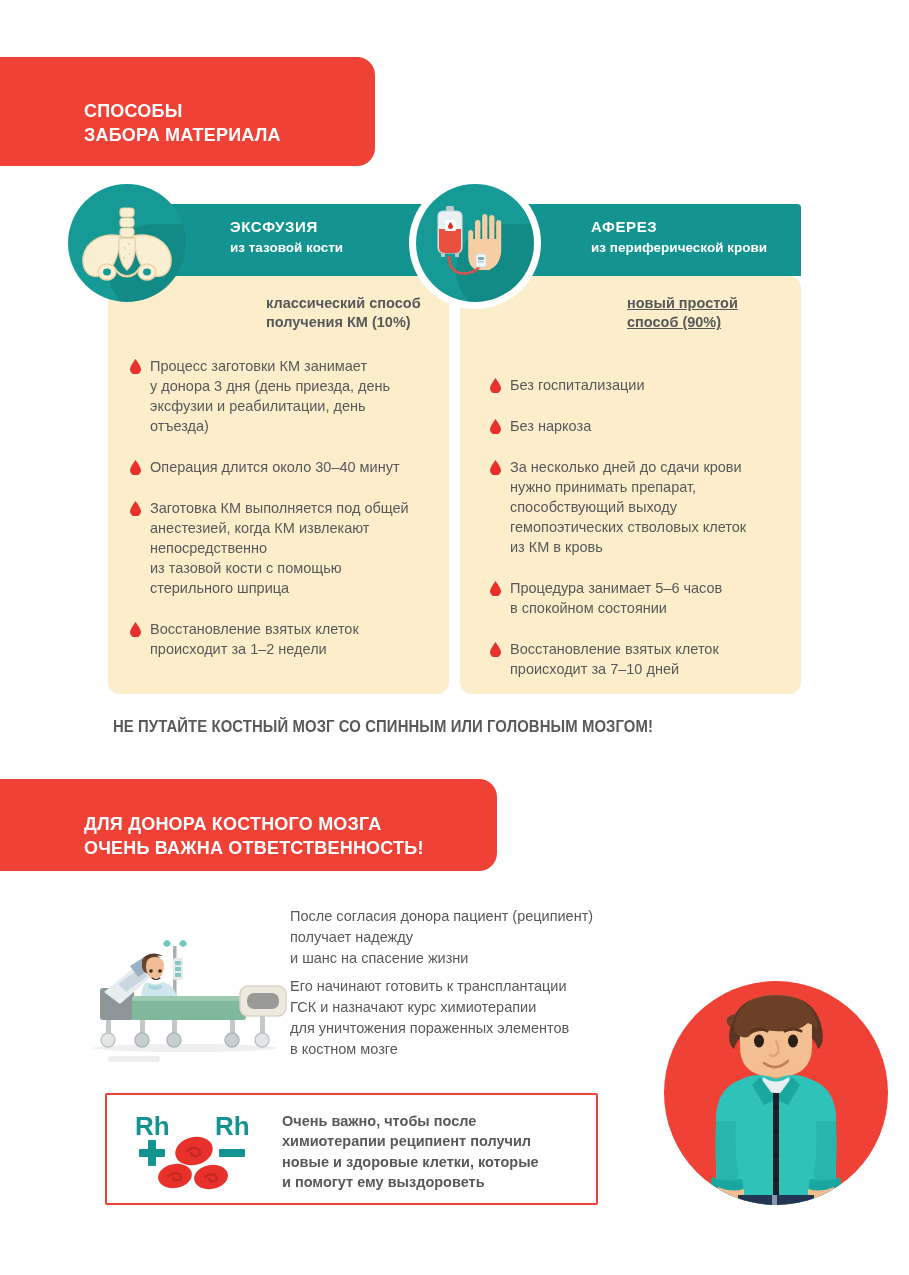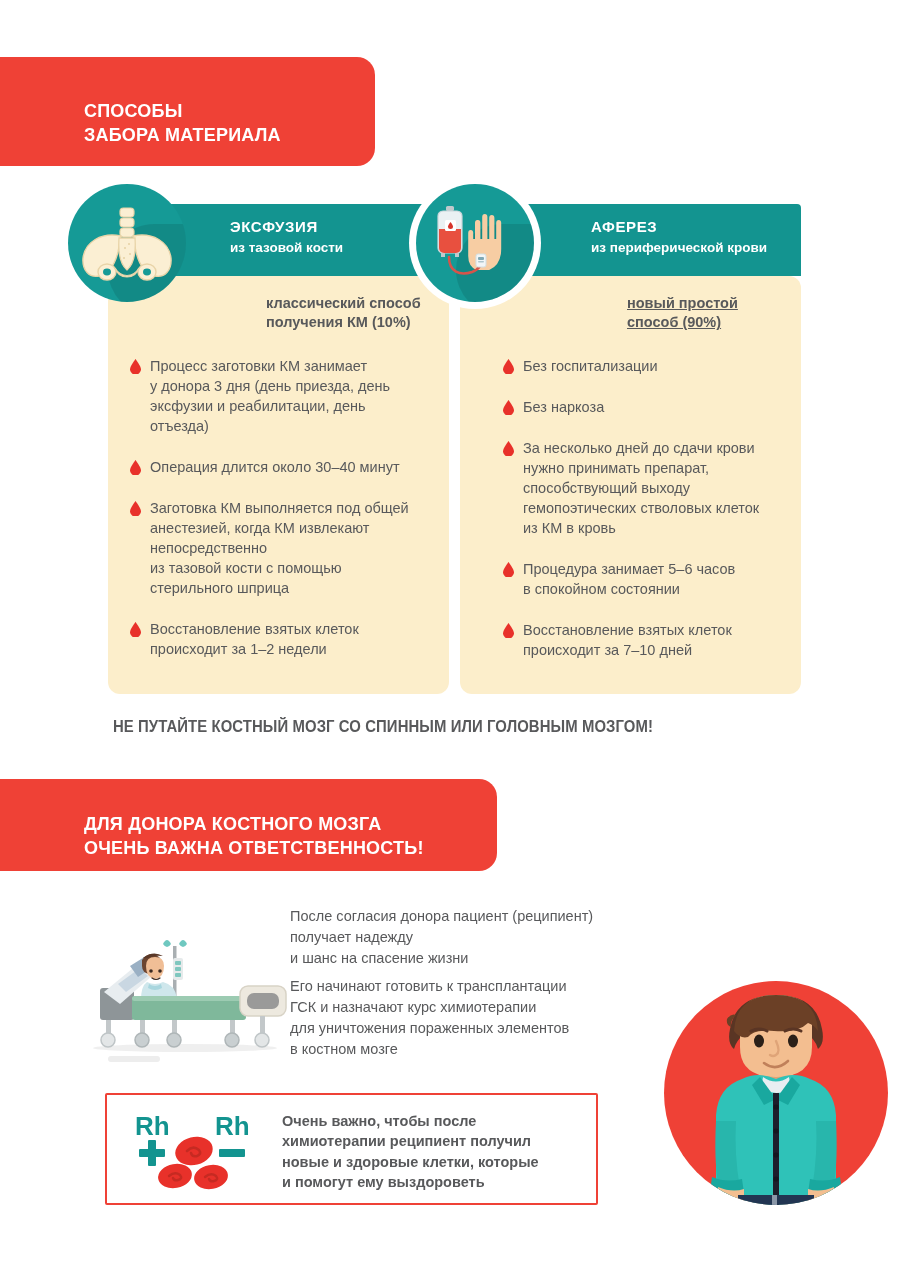--- a/index.html
+++ b/index.html
@@ -66,21 +66,21 @@
   }
   .col-note{
     position:absolute;left:122px;top:18px;width:210px;
     font-weight:bold;font-size:14.5px;line-height:1.34;color:#58595B;
     white-space:pre-line;
     margin-left:36px;
   }
   .col-right .col-note{left:131px;text-decoration:underline;}
 
   .bullets{position:absolute;left:20px;top:80px;width:305px;}
-  .col-right .bullets{left:41px;}
+  .col-right .bullets{left:28px;margin-top:19px;}
   .bullet{position:relative;padding-left:22px;margin-bottom:21px;}
   .bullet .btext{
     font-size:14.5px;line-height:1.38;color:#58595B;white-space:pre-line;
   }
   .drop{
     position:absolute;left:2px;top:3px;width:11px;height:15px;
   }
 
   
   .badge{

